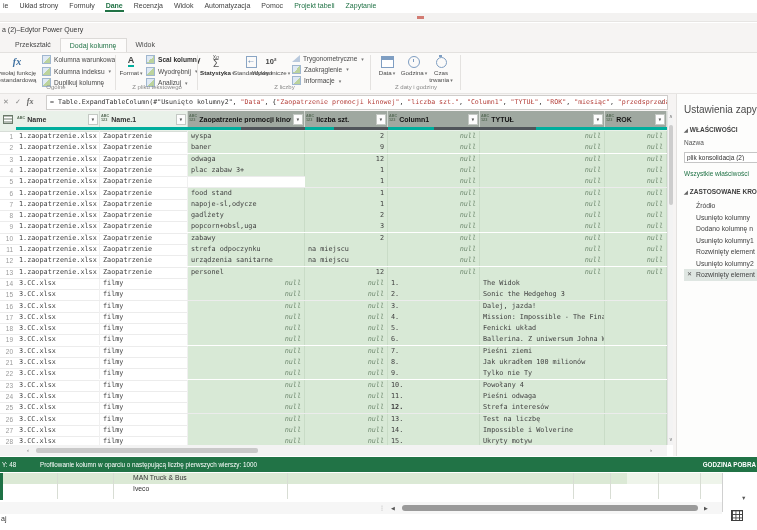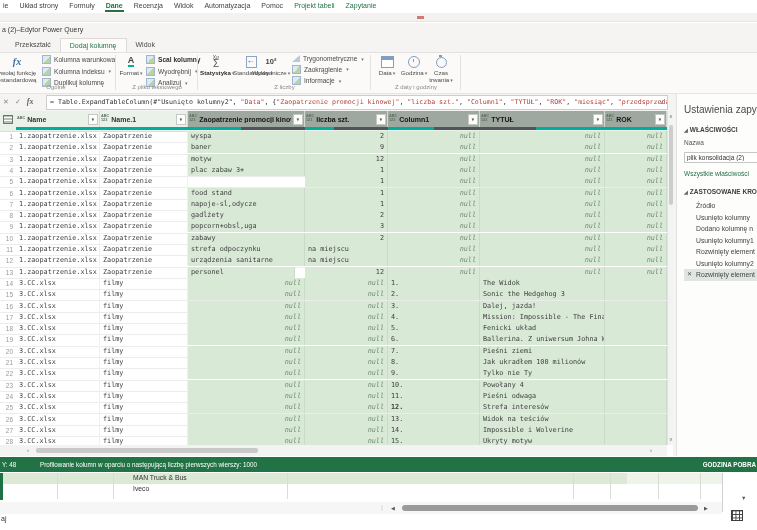--- a/index.html
+++ b/index.html
@@ -350,21 +350,21 @@
           <div class="gcell selcol" style="left: 188px; width: 117px;">baner</div>
           <div class="gcell selcol num" style="left: 305px; width: 83px;">9</div>
           <div class="gcell selcol nul" style="left: 388px; width: 92px;">null</div>
           <div class="gcell selcol nul" style="left: 480px; width: 125px;">null</div>
           <div class="gcell selcol nul" style="left: 605px; width: 62px;">null</div>
         </div>
         <div class="grow" style="top: 22.6px;">
           <div class="rnum">3</div>
           <div class="gcell" style="left: 16px; width: 84px;">1.zaopatrzenie.xlsx</div>
           <div class="gcell" style="left: 100px; width: 88px;">Zaopatrzenie</div>
-          <div class="gcell selcol" style="left: 188px; width: 117px;">motyw</div>
+          <div class="gcell selcol" style="left: 188px; width: 117px;">odwaga</div>
           <div class="gcell selcol num" style="left: 305px; width: 83px;">12</div>
           <div class="gcell selcol nul" style="left: 388px; width: 92px;">null</div>
           <div class="gcell selcol nul" style="left: 480px; width: 125px;">null</div>
           <div class="gcell selcol nul" style="left: 605px; width: 62px;">null</div>
         </div>
         <div class="grow" style="top: 33.9px;">
           <div class="rnum">4</div>
           <div class="gcell" style="left: 16px; width: 84px;">1.zaopatrzenie.xlsx</div>
           <div class="gcell" style="left: 100px; width: 88px;">Zaopatrzenie</div>
           <div class="gcell selcol" style="left: 188px; width: 117px;">plac zabaw 3+</div>
@@ -450,21 +450,21 @@
           <div class="gcell selcol" style="left: 188px; width: 117px;">urządzenia sanitarne</div>
           <div class="gcell selcol" style="left: 305px; width: 83px;">na miejscu</div>
           <div class="gcell selcol nul" style="left: 388px; width: 92px;">null</div>
           <div class="gcell selcol nul" style="left: 480px; width: 125px;">null</div>
           <div class="gcell selcol nul" style="left: 605px; width: 62px;">null</div>
         </div>
         <div class="grow" style="top: 135.6px;">
           <div class="rnum">13</div>
           <div class="gcell" style="left: 16px; width: 84px;">1.zaopatrzenie.xlsx</div>
           <div class="gcell" style="left: 100px; width: 88px;">Zaopatrzenie</div>
-          <div class="gcell selcol" style="left: 188px; width: 107px;">personel</div>
+          <div class="gcell selcol" style="left: 188px; width: 117px;">personel</div>
           <div class="gcell selcol num" style="left: 305px; width: 83px;">12</div>
           <div class="gcell selcol nul" style="left: 388px; width: 92px;">null</div>
           <div class="gcell selcol nul" style="left: 480px; width: 125px;">null</div>
           <div class="gcell selcol nul" style="left: 605px; width: 62px;">null</div>
         </div>
         <div class="grow" style="top: 146.9px;">
           <div class="rnum">14</div>
           <div class="gcell" style="left: 16px; width: 84px;">3.CC.xlsx</div>
           <div class="gcell" style="left: 100px; width: 88px;">filmy</div>
           <div class="gcell selcol nul" style="left: 188px; width: 117px;">null</div>
@@ -583,21 +583,21 @@
           <div class="gcell selcol" style="left: 480px; width: 125px;">Strefa interesów</div>
           <div class="gcell selcol" style="left: 605px; width: 62px;"></div>
         </div>
         <div class="grow" style="top: 282.5px;">
           <div class="rnum">26</div>
           <div class="gcell" style="left: 16px; width: 84px;">3.CC.xlsx</div>
           <div class="gcell" style="left: 100px; width: 88px;">filmy</div>
           <div class="gcell selcol nul" style="left: 188px; width: 117px;">null</div>
           <div class="gcell selcol nul" style="left: 305px; width: 83px;">null</div>
           <div class="gcell selcol" style="left: 388px; width: 92px;">13.</div>
-          <div class="gcell selcol" style="left: 480px; width: 125px;">Widok na teściów</div>
+          <div class="gcell selcol" style="left: 480px; width: 125px;">Test na liczbę</div>
           <div class="gcell selcol" style="left: 605px; width: 62px;"></div>
         </div>
         <div class="grow" style="top: 293.8px;">
           <div class="rnum">27</div>
           <div class="gcell" style="left: 16px; width: 84px;">3.CC.xlsx</div>
           <div class="gcell" style="left: 100px; width: 88px;">filmy</div>
           <div class="gcell selcol nul" style="left: 188px; width: 117px;">null</div>
           <div class="gcell selcol nul" style="left: 305px; width: 83px;">null</div>
           <div class="gcell selcol" style="left: 388px; width: 92px;">14.</div>
           <div class="gcell selcol" style="left: 480px; width: 125px;">Impossible i Wolverine</div>

